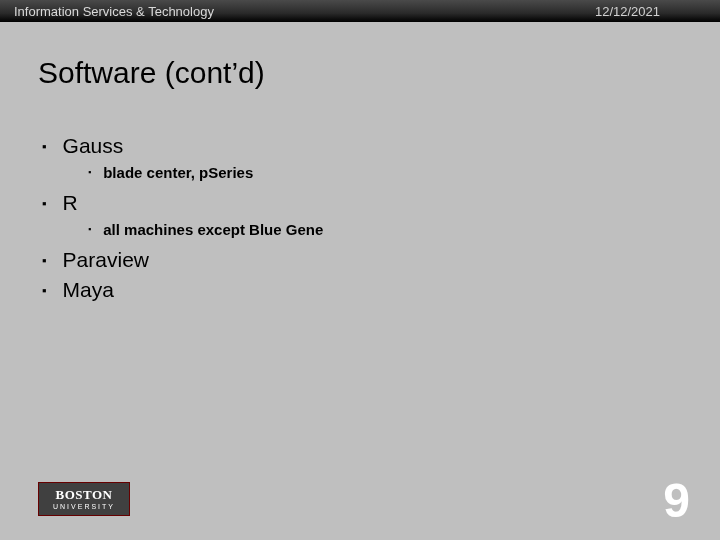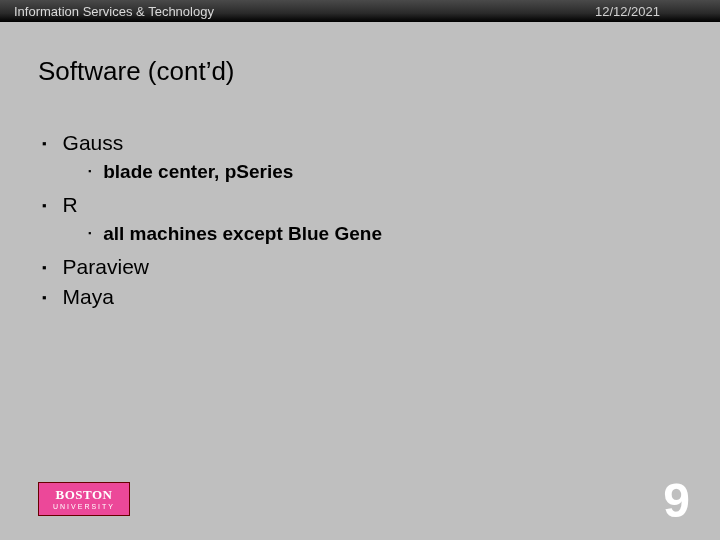--- a/index.html
+++ b/index.html
@@ -15,21 +15,21 @@
     background: linear-gradient(to bottom, #4a4a4a 0%, #2a2a2a 60%, #000000 100%);
     display: flex;
     justify-content: space-between;
     align-items: center;
     padding: 0 14px 0 14px;
     color: #d9d9d9;
     font-size: 13px;
   }
   .topbar .right { color: #d0d0d0; padding-right: 46px; }
   .title {
-    font-size: 26px;
+    font-size: 30px;
     color: #000;
     padding: 34px 0 0 38px;
     font-weight: normal;
   }
   .content {
     padding: 44px 4px 0 42px;
   }
   ul.level1 {
     list-style: none;
   }
@@ -46,41 +46,41 @@
     color: #000;
     margin-right: 16px;
     position: relative;
     top: -2px;
   }
   ul.level2 {
     list-style: none;
     margin: 6px 0 10px 46px;
   }
   ul.level2 > li {
-    font-size: 19px;
+    font-size: 15px;
     font-weight: bold;
     color: #000;
     display: flex;
     align-items: center;
   }
   ul.level2 > li::before {
     content: "▪";
     font-size: 9px;
     color: #000;
     margin-right: 12px;
     position: relative;
     top: -1px;
   }
   .footer {
     position: absolute;
     left: 38px;
     bottom: 24px;
     width: 92px;
     height: 34px;
-    background: #ec4899;
+    background: #404040;
     border: 1px solid #660000;
     display: flex;
     flex-direction: column;
     justify-content: center;
     align-items: center;
     line-height: 1;
   }
   .footer .line1 {
     color: #fff;
     font-size: 13px;

